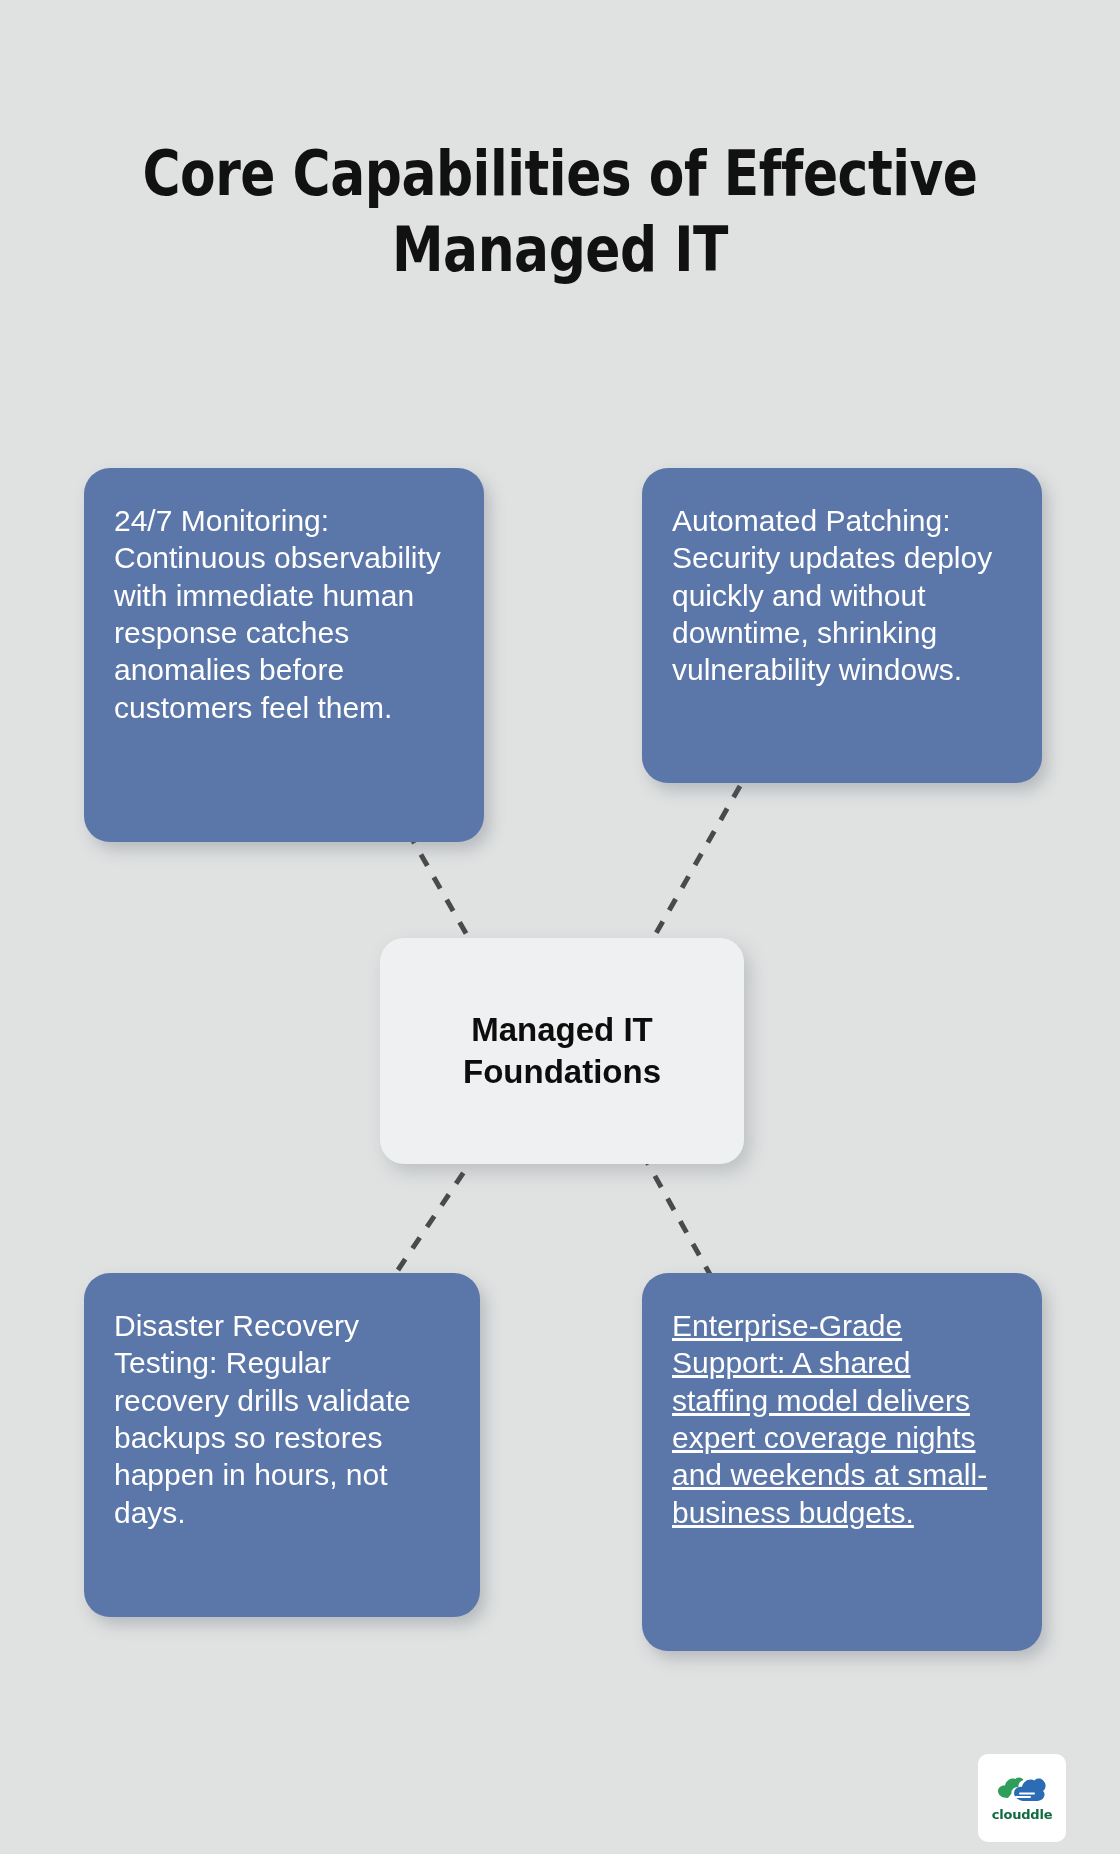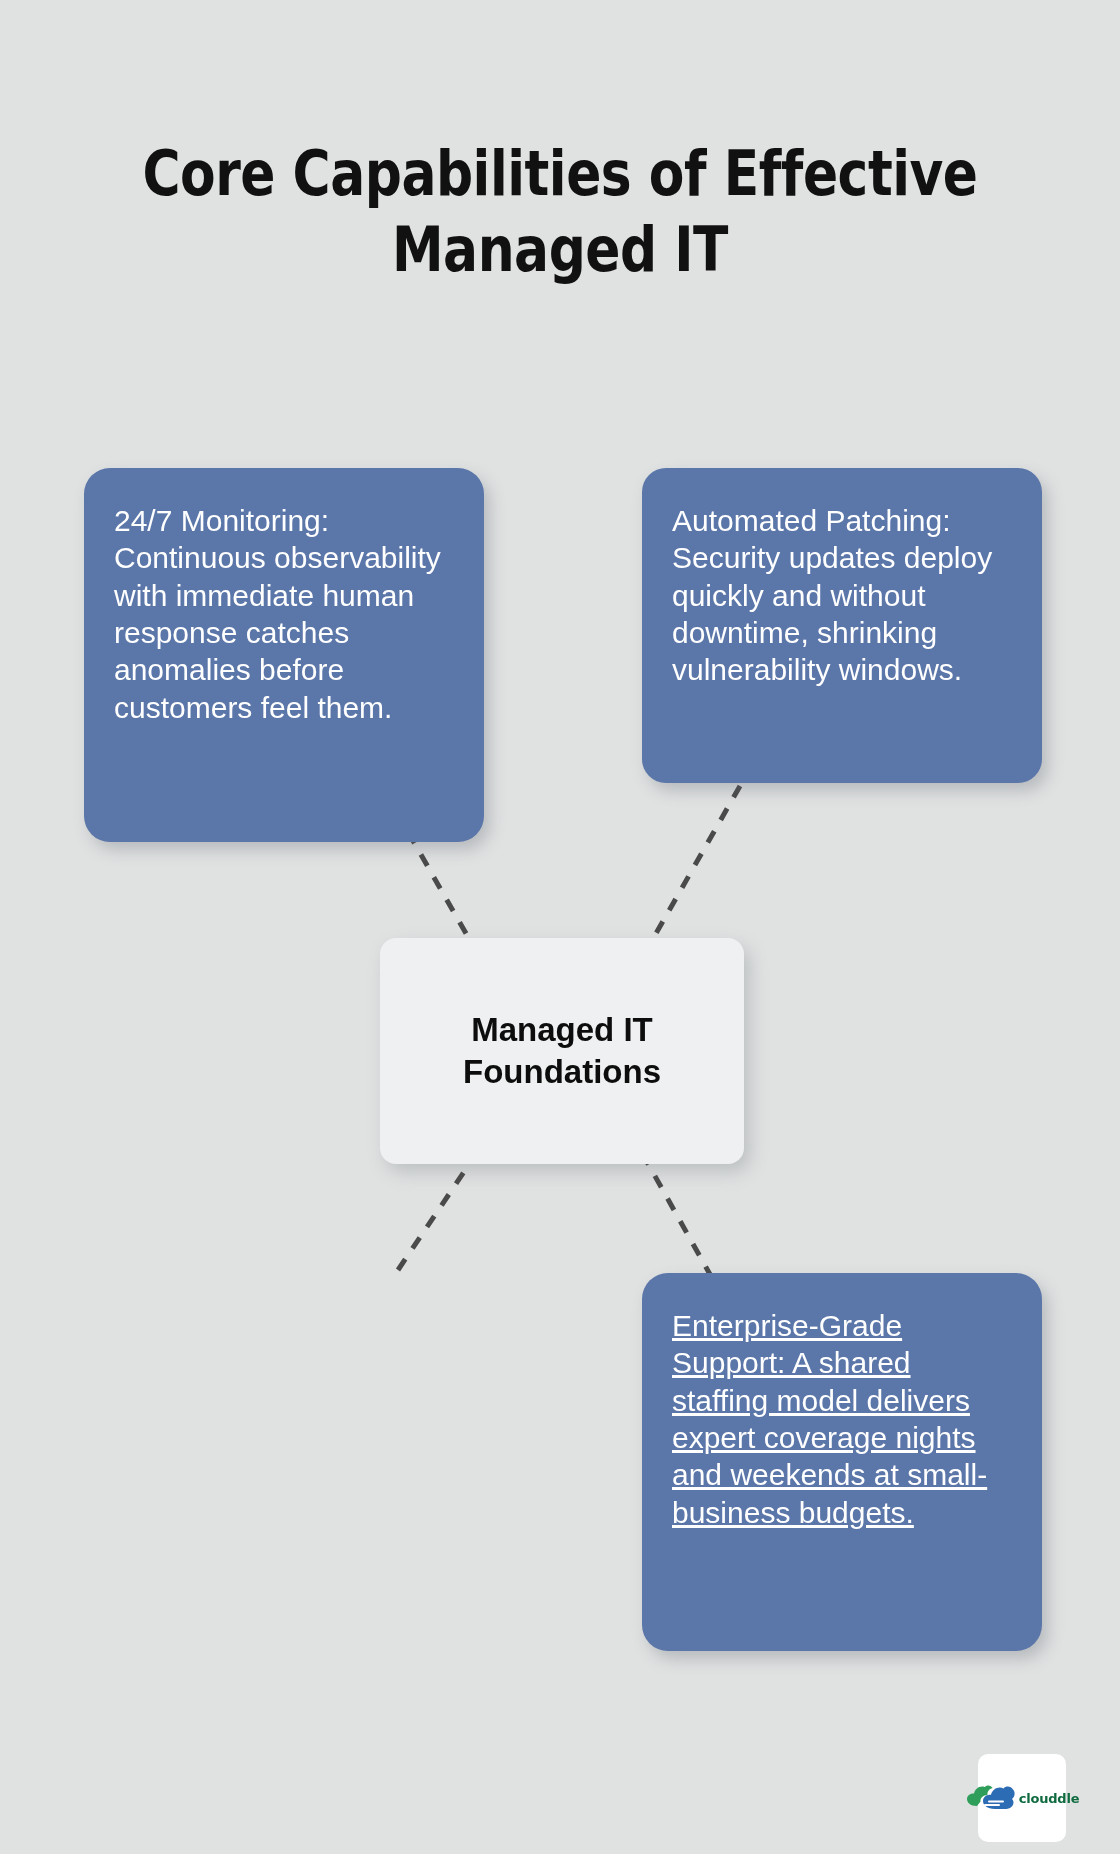--- a/index.html
+++ b/index.html
@@ -72,21 +72,20 @@
     top: 420px;
     width: 400px;
     height: 374px;
   }
 
   #card-tr {
     left: 642px;
     top: 420px;
     width: 400px;
     height: 315px;
-    border-radius: 24px;
   }
 
   #card-bl {
     left: 84px;
     top: 1225px;
     width: 396px;
     height: 344px;
   }
 
   #card-br {
@@ -98,21 +97,21 @@
   }
 
   
   #card-center {
     position: absolute;
     left: 380px;
     top: 890px;
     width: 364px;
     height: 226px;
     box-sizing: border-box;
-    border-radius: 16px;
+    border-radius: 24px;
     background: #eef0f1;
     box-shadow: 6px 8px 18px rgba(90, 95, 105, 0.26);
     display: flex;
     align-items: center;
     justify-content: center;
     text-align: center;
   }
 
   #card-center .center-text {
     font-size: 33px;
@@ -124,21 +123,21 @@
 
   
   #logo-box {
     position: absolute;
     left: 978px;
     top: 1706px;
     width: 88px;
     height: 88px;
     background: #ffffff;
     display: flex;
-    flex-direction: row;
+    flex-direction: column;
     align-items: center;
     justify-content: center;
     gap: 2px;
     border-radius: 10px;
   }
 
   #logo-box .logo-mark {
     display: block;
     line-height: 0;
   }
@@ -173,20 +172,23 @@
 
   <div class="card" id="card-tr">
     <span class="card-text">Automated Patching: Security updates deploy quickly and without downtime, shrinking vulnerability windows.</span>
   </div>
 
   <div id="card-center">
     <span class="center-text">Managed IT
 Foundations</span>
   </div>
 
+  <div class="card" id="card-bl">
+    <span class="card-text">Disaster Recovery Testing: Regular recovery drills validate backups so restores happen in hours, not days.</span>
+  </div>
 
   <div class="card" id="card-br">
     <span class="card-text">Enterprise-Grade Support: A shared staffing model delivers expert coverage nights and weekends at small-business budgets.</span>
   </div>
 
   <div id="logo-box">
     <span class="logo-mark">
       <svg width="52" height="30" viewBox="0 0 52 30" xmlns="http://www.w3.org/2000/svg">
         <path d="M12 23 C5 23 2 19.5 2 16 C2 12.5 5.5 10 9 10.5 C10 5.5 15 2.5 19.5 4 C22 1.5 26 2 27.5 5 C24 6 22 9 22.5 12 C18 12 15 15 15.5 18.5 Z" fill="#2f9e5a"></path>
         <path d="M30 26 C22 26 18 22 18 18 C18 14 22 11 26 11.8 C27.5 6 33.5 3 38.5 5.5 C41 2.5 46 3 48 6.5 C50.5 9 50 14 47 16 C49.5 18 49 23 45 25 C42 26.5 36 26 30 26 Z" fill="#2b6cb5"></path>

